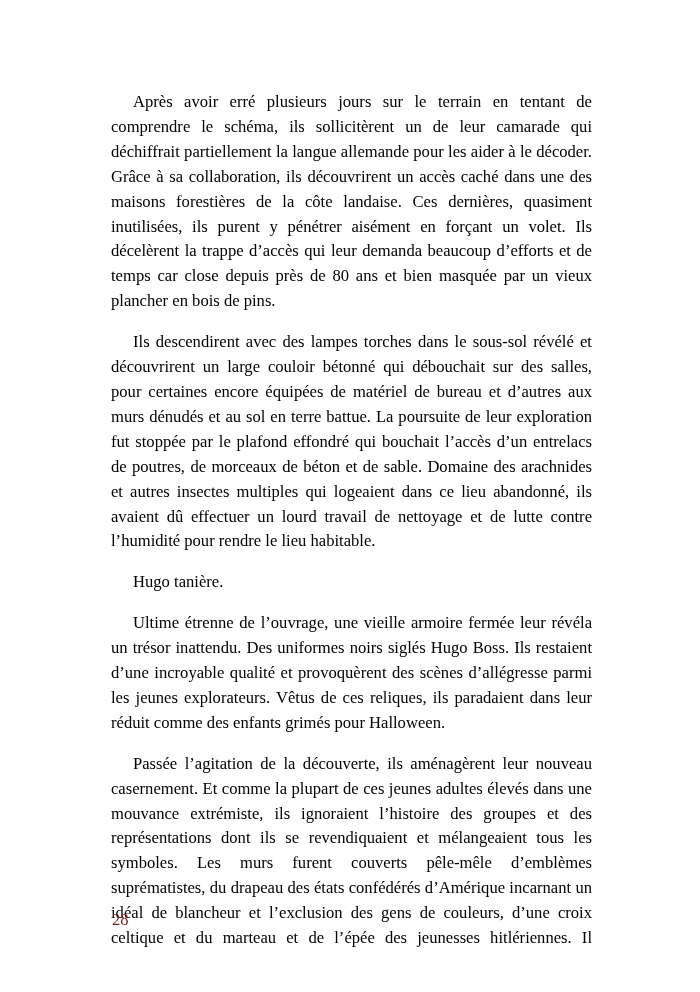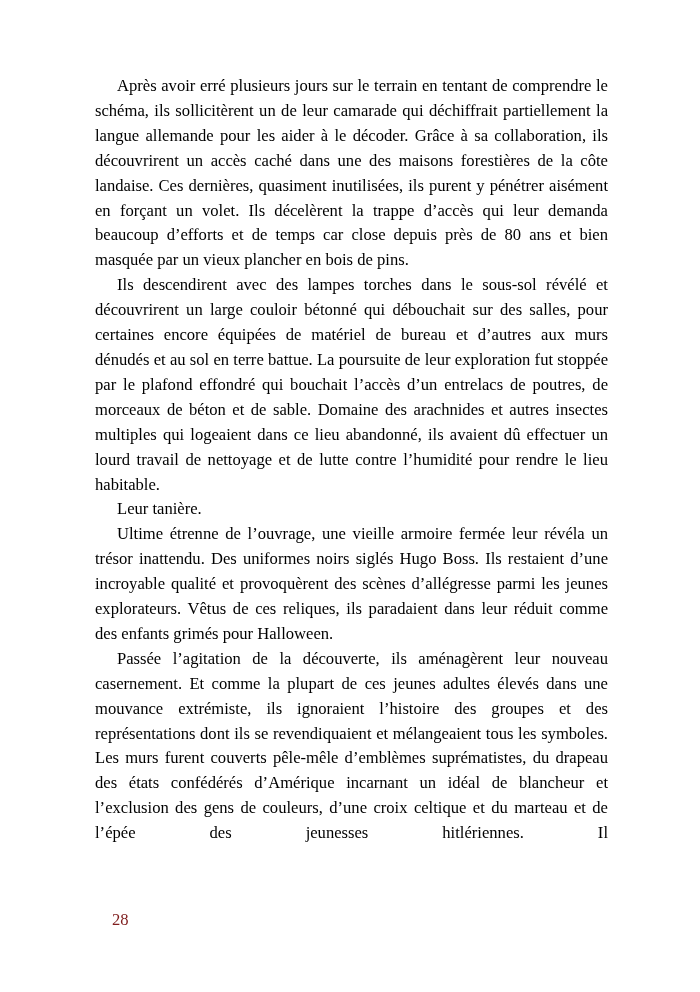--- a/index.html
+++ b/index.html
@@ -27,21 +27,21 @@
 
   
   #text-block {
     position: absolute;
     left: 95px;
     top: 74px;
     width: 513px;
   }
 
   p.para {
-    margin: 0;
+    margin: 16px;
     padding: 0;
     font-size: 16.6px;
     line-height: 24.9px;
     text-align: justify;
     text-justify: inter-word;
     text-indent: 22px;
     hyphens: none;
     -webkit-hyphens: none;
     word-spacing: 0;
   }
@@ -62,21 +62,21 @@
 <body>
 
 <div id="page">
 
   <div id="text-block">
 
     <p class="para">Après avoir erré plusieurs jours sur le terrain en tentant de comprendre le schéma, ils sollicitèrent un de leur camarade qui déchiffrait partiellement la langue allemande pour les aider à le décoder. Grâce à sa collaboration, ils découvrirent un accès caché dans une des maisons forestières de la côte landaise. Ces dernières, quasiment inutilisées, ils purent y pénétrer aisément en forçant un volet. Ils décelèrent la trappe d’accès qui leur demanda beaucoup d’efforts et de temps car close depuis près de 80 ans et bien masquée par un vieux plancher en bois de pins.</p>
 
     <p class="para">Ils descendirent avec des lampes torches dans le sous-sol révélé et découvrirent un large couloir bétonné qui débouchait sur des salles, pour certaines encore équipées de matériel de bureau et d’autres aux murs dénudés et au sol en terre battue. La poursuite de leur exploration fut stoppée par le plafond effondré qui bouchait l’accès d’un entrelacs de poutres, de morceaux de béton et de sable. Domaine des arachnides et autres insectes multiples qui logeaient dans ce lieu abandonné, ils avaient dû effectuer un lourd travail de nettoyage et de lutte contre l’humidité pour rendre le lieu habitable.</p>
 
-    <p class="para">Leur tanière.</p>
+    <p class="para">Hugo tanière.</p>
 
     <p class="para">Ultime étrenne de l’ouvrage, une vieille armoire fermée leur révéla un trésor inattendu. Des uniformes noirs siglés Hugo Boss. Ils restaient d’une incroyable qualité et provoquèrent des scènes d’allégresse parmi les jeunes explorateurs. Vêtus de ces reliques, ils paradaient dans leur réduit comme des enfants grimés pour Halloween.</p>
 
 
     <p class="para justify-last" style="text-align-last: justify;">Passée l’agitation de la découverte, ils aménagèrent leur nouveau casernement. Et comme la plupart de ces jeunes adultes élevés dans une mouvance extrémiste, ils ignoraient l’histoire des groupes et des représentations dont ils se revendiquaient et mélangeaient tous les symboles. Les murs furent couverts pêle-mêle d’emblèmes suprématistes, du drapeau des états confédérés d’Amérique incarnant un idéal de blancheur et l’exclusion des gens de couleurs, d’une croix celtique et du marteau et de l’épée des jeunesses hitlériennes. Il</p>
 
   </div>
 
   <div id="folio">28</div>
 

